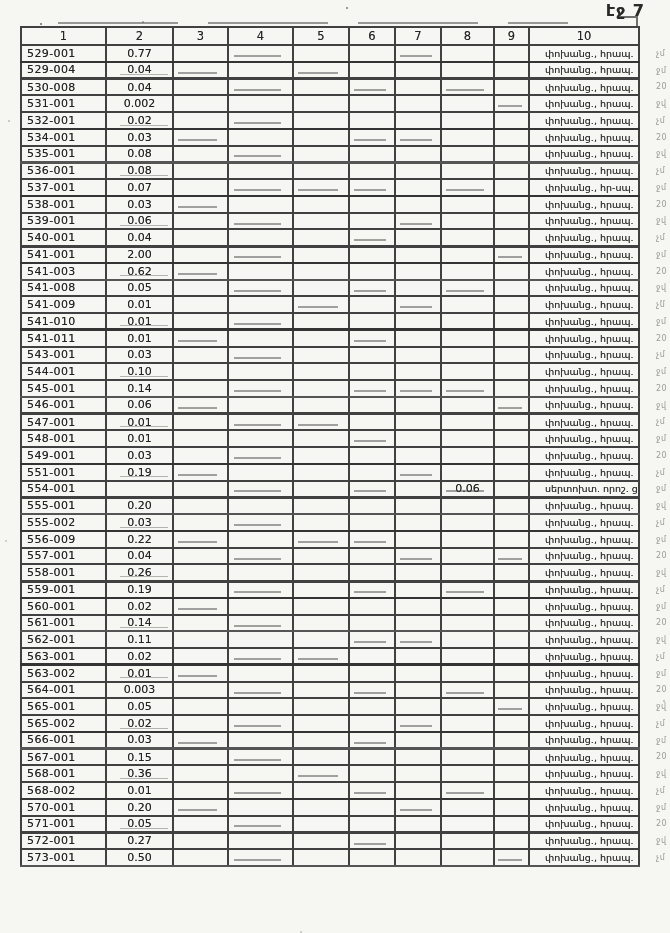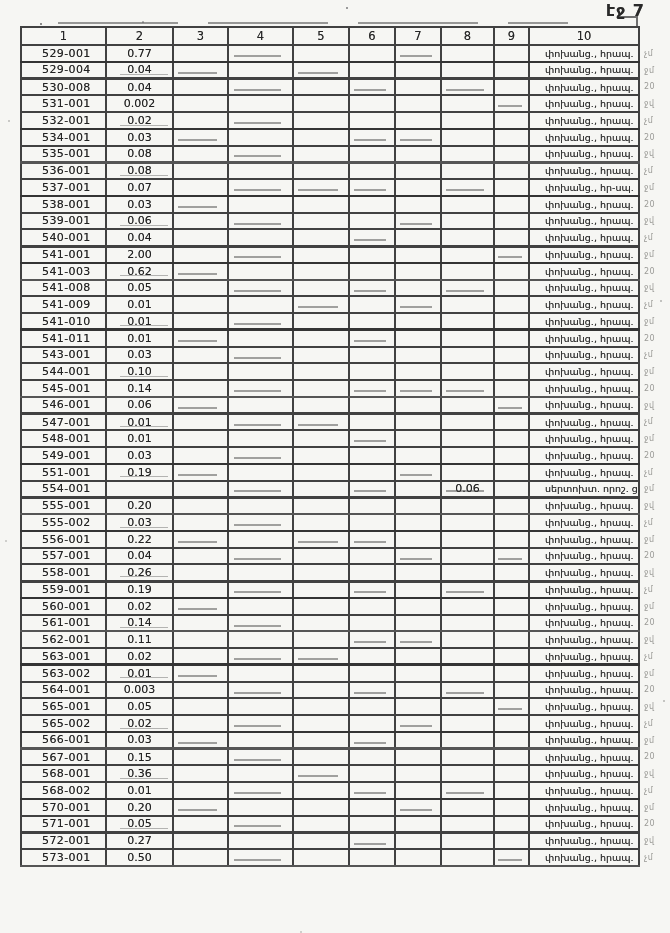--- a/index.html
+++ b/index.html
@@ -35,26 +35,26 @@
     border:2px solid #414141;
     padding:0 2px;margin:0;
     font-size:11px;line-height:13px;
     overflow:hidden;white-space:nowrap;
     position:relative;
     text-shadow:0 0 .5px rgba(20,20,20,.55);
   }
   .sheet thead tr{height:18px;}
   .sheet tbody tr{height:16.75px;}
   .sheet th{font-weight:normal;text-align:center;font-size:11.5px;color:#262626;}
-  td.c1{text-align:left;padding-left:20px;letter-spacing:.4px;color:#232323;}
+  td.c1{text-align:left;padding-left:5px;letter-spacing:.4px;color:#232323;}
   td.c2,td.c8{text-align:center;color:#232323;}
   td.c10{font-size:9.5px;padding-left:15px;color:#2b2b2b;}
   th.markcol,td.markcol{
     border:none;background:transparent;text-shadow:none;
-    font-size:8px;color:#9b9b97;text-align:left;padding-left:4px;
+    font-size:8px;color:#9b9b97;text-align:left;padding-left:16px;
     letter-spacing:.5px;
   }
   
   .sheet tbody tr:nth-child(4n+1) td{border-bottom-color:#343434;}
   .sheet tbody tr:nth-child(5n+2) td{border-bottom-width:3px;}
   .sheet tbody tr:nth-child(7n) td{border-bottom-color:#555;}
   
   .sheet tbody tr:nth-child(2n+1) td:nth-child(4)::after,
   .sheet tbody tr:nth-child(3n) td:nth-child(6)::after,
   .sheet tbody tr:nth-child(5n+1) td:nth-child(7)::after,
@@ -513,21 +513,21 @@
     <td class="e"></td>
     <td class="e"></td>
     <td class="e"></td>
     <td class="c8"></td>
     <td class="e"></td>
     <td class="c10">փոխանց., հրապ.</td>
     <td class="markcol">չմ</td>
   </tr>
 
   <tr>
-    <td class="c1">556-001</td>
+    <td class="c1">556-009</td>
     <td class="c2">0.22</td>
     <td class="e"></td>
     <td class="e"></td>
     <td class="e"></td>
     <td class="e"></td>
     <td class="e"></td>
     <td class="c8"></td>
     <td class="e"></td>
     <td class="c10">փոխանց., հրապ.</td>
     <td class="markcol">ջմ</td>

